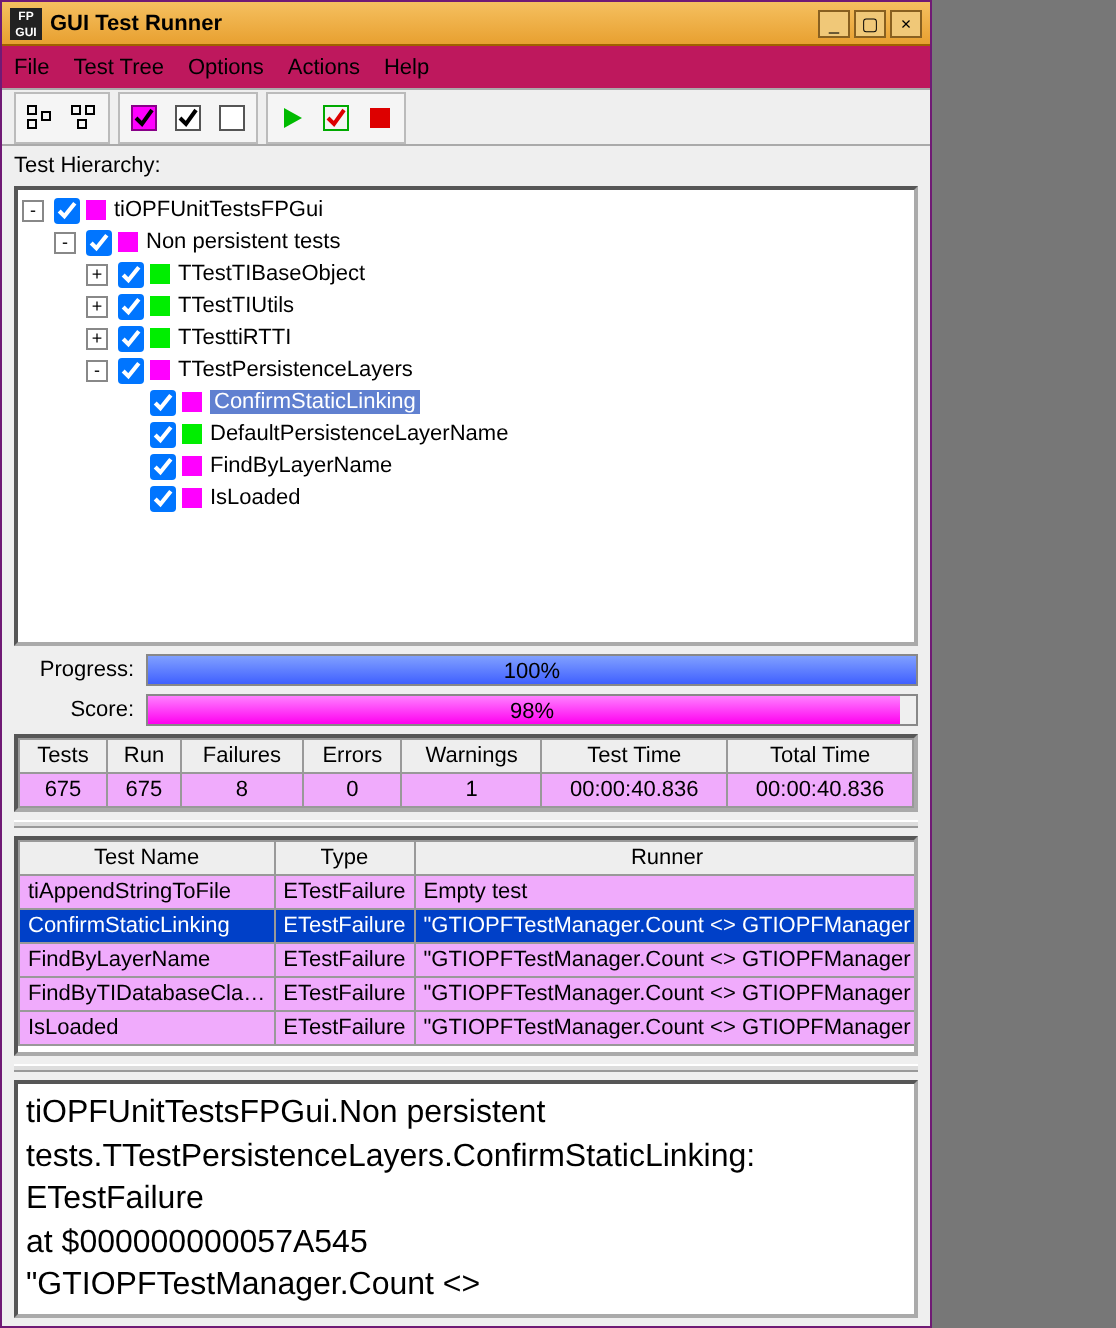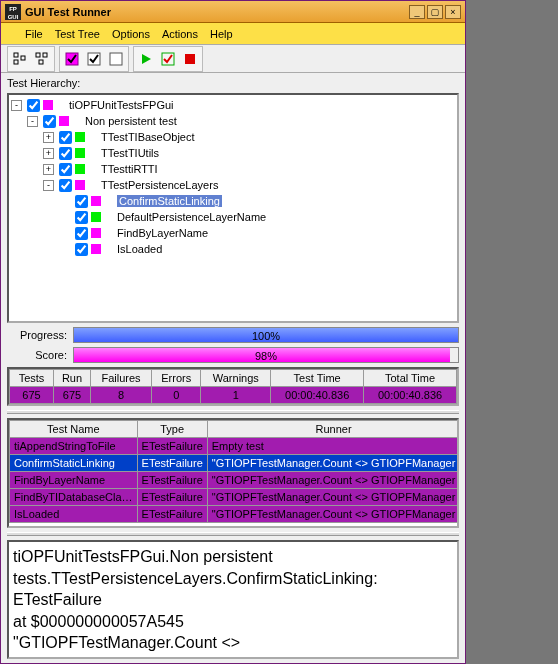--- a/index.html
+++ b/index.html
@@ -2,48 +2,48 @@
 <html><head>
 <meta charset="utf-8">
 <style>
 * { box-sizing: border-box; margin: 0; padding: 0; }
 body { font-family: Arial, sans-serif; font-size: 11px; background: #777; width: 558px; height: 664px; overflow: hidden; }
 .window { width: 466px; height: 664px; background: #777; border: 1px solid #701a75; display: flex; flex-direction: column; }
 .titlebar { background: linear-gradient(to bottom, #f5c060, #e8a030); height: 22px; display: flex; align-items: center; padding: 0 4px; border-bottom: 1px solid #a06000; }
 .titlebar .title { flex: 1; font-weight: bold; color: #000; margin-left: 4px; }
 .titlebar .winbtn { width: 16px; height: 14px; margin-left: 2px; background: #f0c878; border: 1px solid #886020; font-size: 9px; text-align: center; line-height: 12px; }
 .app-icon { width: 16px; height: 16px; background: #222; color: #fff; font-size: 6px; font-weight: bold; text-align: center; line-height: 8px; padding: 1px; }
-.menubar { background: #fde047; height: 22px; display: flex; align-items: center; padding: 0 24px; border-bottom: 1px solid #aaa; gap: 12px; }
+.menubar { background: #be185d; height: 22px; display: flex; align-items: center; padding: 0 6px; border-bottom: 1px solid #aaa; gap: 12px; }
 .menubar span { color: #000; }
 .toolbar { background: #efefef; height: 28px; display: flex; align-items: center; padding: 2px 6px; border-bottom: 1px solid #aaa; gap: 4px; }
 .toolbar .grp { display: flex; gap: 2px; align-items: center; border: 1px solid #bbb; padding: 2px; background: #f5f5f5; }
 .tbtn { width: 20px; height: 20px; display: flex; align-items: center; justify-content: center; border: 1px solid transparent; }
 .tbtn svg { width: 14px; height: 14px; }
 .content { flex: 1; background: #efefef; padding: 4px 6px; display: flex; flex-direction: column; gap: 4px; overflow: hidden; }
 .label { color: #000; }
 .tree { background: #fff; border: 2px inset #aaa; height: 230px; overflow: auto; padding: 2px; }
 .tree-row { display: flex; align-items: center; height: 16px; white-space: nowrap; }
 .tree-row .exp { width: 11px; height: 11px; border: 1px solid #888; font-size: 9px; line-height: 9px; text-align: center; margin-right: 2px; cursor: pointer; background:#fff;}
 .tree-row .noexp { width: 11px; margin-right: 2px; }
 .tree-row input[type=checkbox] { margin: 0 3px; }
 .sq { width: 10px; height: 10px; margin-right: 4px; }
 .sq.magenta { background: #ff00ff; }
 .sq.green { background: #00ee00; }
-.tree-row .txt { color: #000; margin-left: 12px; }
+.tree-row .txt { color: #000; }
 .tree-row.sel .txt { background: #6080d0; color: #fff; padding: 0 2px; }
 .ind { display:inline-block; }
 .progress-row { display: flex; align-items: center; gap: 6px; }
 .progress-row .plabel { width: 60px; text-align: right; }
 .bar { flex: 1; height: 16px; border: 1px solid #888; position: relative; color:#000; text-align:center; line-height:16px; font-size:11px;}
 .bar.blue .fill { background: linear-gradient(to bottom,#80a0ff,#4060ff); position:absolute; left:0; top:0; bottom:0; }
 .bar.pink .fill { background: linear-gradient(to bottom,#ff80ff,#ff00f0); position:absolute; left:0; top:0; bottom:0; }
 .bar .btxt { position: relative; z-index: 1; }
 .stats { border: 2px inset #aaa; background: #fff; }
 .stats table, .failtbl table { width: 100%; border-collapse: collapse; }
-.stats th, .stats td, .failtbl th, .failtbl td { border: 1px solid #999; padding: 2px 4px; text-align: center; font-size: 11px; background: #a21caf; }
+.stats th, .stats td, .failtbl th, .failtbl td { border: 1px solid #999; padding: 2px 4px; text-align: center; font-size: 11px; background: #f0abfc; }
 .stats th, .failtbl th { background: #eee; font-weight: normal; }
 .failtbl { border: 2px inset #aaa; background: #fff; height: 110px; overflow: hidden; }
 .failtbl td { text-align: left; white-space: nowrap; overflow: hidden; }
 .failtbl tr.hl td { background: #0040c8; color: #fff; }
 .details { background: #fff; border: 2px inset #aaa; flex: 1; padding: 4px; color: #000; font-size: 16px; line-height: 1.35; overflow: auto; }
 .divider { height: 4px; background: #ddd; border-top:1px solid #fff; border-bottom:1px solid #999;}
 </style>
 </head>
 <body>
 
@@ -129,21 +129,21 @@
           <span class="exp">-</span>
           <input type="checkbox" checked="" style="">
           <span class="sq magenta"></span>
           <span class="txt">tiOPFUnitTestsFPGui</span>
         </div>
       <div class="tree-row">
           <span class="ind" style="width:16px"></span>
           <span class="exp">-</span>
           <input type="checkbox" checked="" style="">
           <span class="sq magenta"></span>
-          <span class="txt">Non persistent test</span>
+          <span class="txt">Non persistent tests</span>
         </div>
       <div class="tree-row">
           <span class="ind" style="width:32px"></span>
           <span class="exp">+</span>
           <input type="checkbox" checked="" style="">
           <span class="sq green"></span>
           <span class="txt">TTestTIBaseObject</span>
         </div>
       <div class="tree-row">
           <span class="ind" style="width:32px"></span>

